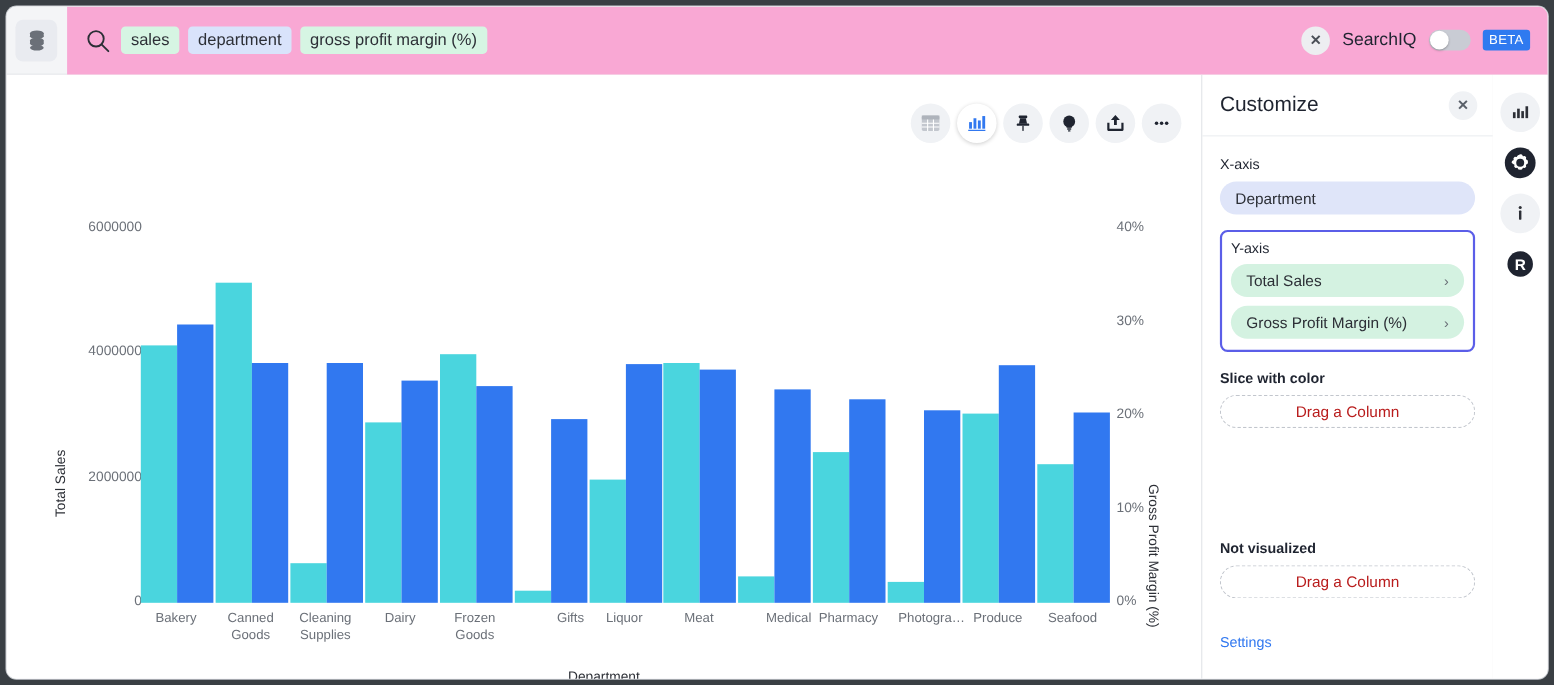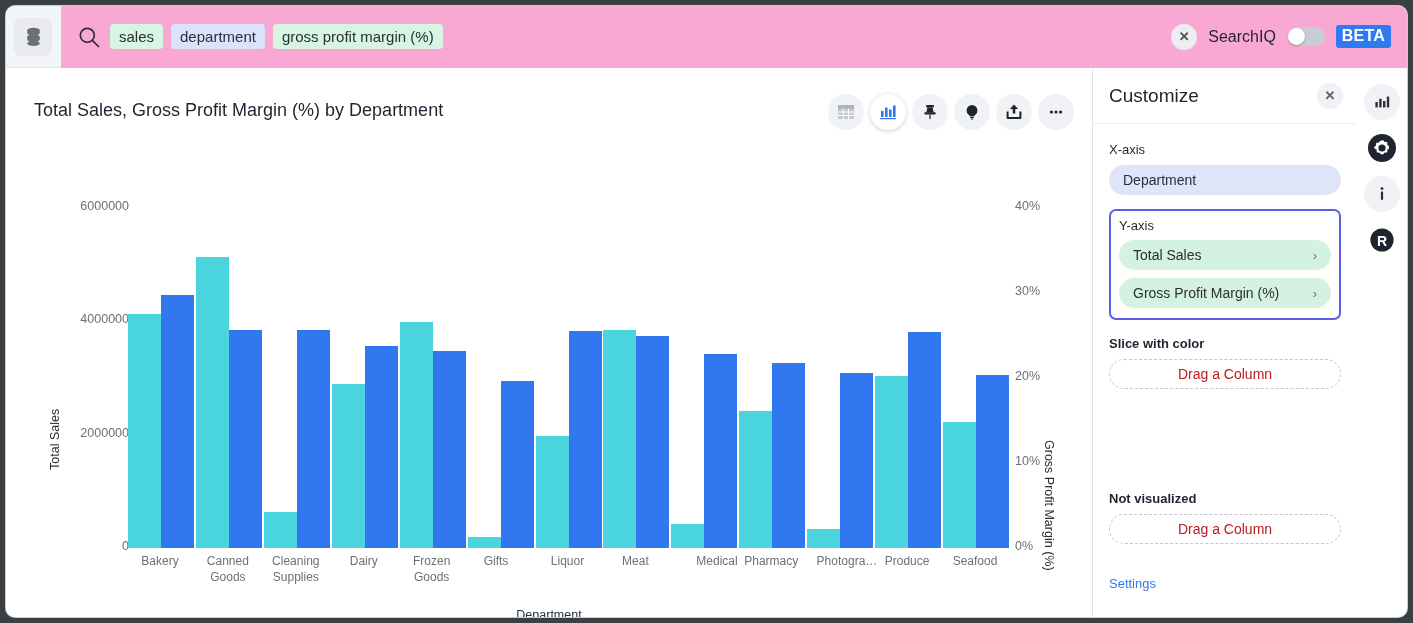--- a/index.html
+++ b/index.html
@@ -69,21 +69,21 @@
   .toggle {
     width: 38px; height: 19px; border-radius: 11px;
     background: #c9ccd4; position: relative; cursor: pointer;
   }
   .toggle .knob {
     position: absolute; left: 1px; top: 1px;
     width: 17px; height: 17px; border-radius: 50%;
     background: #ffffff; box-shadow: 0 1px 2px rgba(0,0,0,.3);
   }
   .beta {
-    background: #2f7af0; color:#fff; font-size: 16px; font-weight: bold;
+    background: #2f7af0; color:#fff; font-size: 12px; font-weight: normal;
     padding: 2px 6px 3px; border-radius: 3px; letter-spacing: .2px;
   }
 
   
   .body-area {
     position: absolute; left: 0; top: 62px;
     width: 1401px; height: 549px;
     background: #eef0f3;
     display: flex;
   }
@@ -254,21 +254,20 @@
         </div>
         <div class="beta">BETA</div>
       </div>
     </div>
   </div>
 
   <div class="body-area">
 
     <div class="chart-card">
       <div class="chart-head">
-        <div class="chart-title">Total Sales, Gross Profit Margin (%) by Department</div>
         <div class="tool-row">
           <div class="tool">
             <svg width="18" height="18" viewBox="0 0 18 18">
               <rect x="1" y="2" width="16" height="14" rx="1.5" fill="#c3c7ce"></rect>
               <rect x="1" y="2" width="16" height="3.6" fill="#aeb3bb"></rect>
               <line x1="6.3" y1="5.6" x2="6.3" y2="16" stroke="#ffffff" stroke-width="1"></line>
               <line x1="11.6" y1="5.6" x2="11.6" y2="16" stroke="#ffffff" stroke-width="1"></line>
               <line x1="1" y1="9" x2="17" y2="9" stroke="#ffffff" stroke-width="1"></line>
               <line x1="1" y1="12.5" x2="17" y2="12.5" stroke="#ffffff" stroke-width="1"></line>
             </svg>
@@ -356,21 +355,21 @@
             <div class="group" style="left: 273.692px;">
               <div class="bar a" style="height: 225.533px; background: rgb(74, 213, 222);"></div>
               <div class="bar b" style="height: 197.2px; background: rgb(49, 120, 240);"></div>
             </div>
             <div class="xtick" style="left: 257.692px; width: 95.9231px;">Frozen
 Goods</div>
             <div class="group" style="left: 341.615px;">
               <div class="bar a" style="height: 10.7667px; background: rgb(74, 213, 222);"></div>
               <div class="bar b" style="height: 167.45px; background: rgb(49, 120, 240);"></div>
             </div>
-            <div class="xtick" style="left: 322px; width: 95.9231px;">Gifts</div>
+            <div class="xtick" style="left: 309px; width: 95.9231px; text-align: right;">Gifts</div>
             <div class="group" style="left: 409.538px;">
               <div class="bar a" style="height: 111.633px; background: rgb(74, 213, 222);"></div>
               <div class="bar b" style="height: 216.75px; background: rgb(49, 120, 240);"></div>
             </div>
             <div class="xtick" style="left: 393.538px; width: 95.9231px;">Liquor</div>
             <div class="group" style="left: 477.462px;">
               <div class="bar a" style="height: 218.167px; background: rgb(74, 213, 222);"></div>
               <div class="bar b" style="height: 211.65px; background: rgb(49, 120, 240);"></div>
             </div>
             <div class="xtick" style="left: 461.462px; width: 95.9231px;">Meat</div>

